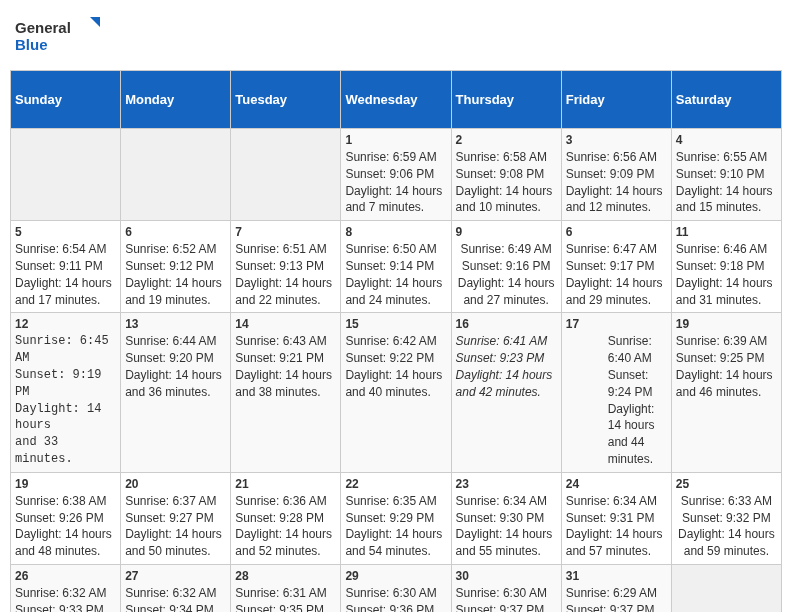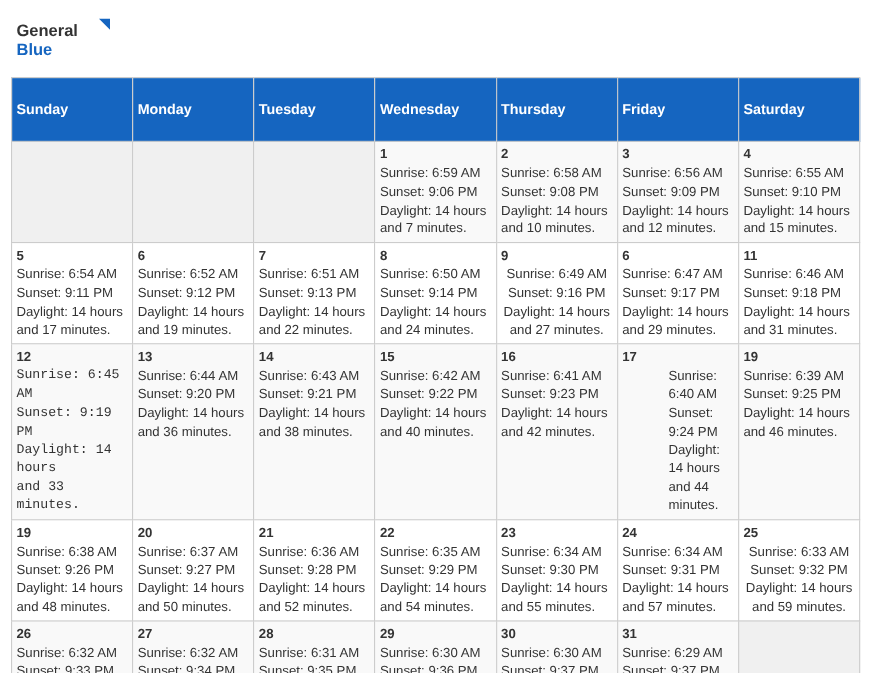--- a/index.html
+++ b/index.html
@@ -215,21 +215,21 @@
         </td>
         <td>
           <div class="day-number">15</div>
           <div class="day-info" style="white-space: pre-line;">Sunrise: 6:42 AM
 Sunset: 9:22 PM
 Daylight: 14 hours
 and 40 minutes.</div>
         </td>
         <td>
           <div class="day-number">16</div>
-          <div class="day-info" style="white-space: pre-line;">Sunrise: 6:41 AM
+          <div class="day-info" style="white-space: pre-line; font-style: italic;">Sunrise: 6:41 AM
 Sunset: 9:23 PM
 Daylight: 14 hours
 and 42 minutes.</div>
         </td>
         <td>
           <div class="day-number">17</div>
           <div class="day-info" style="white-space: pre-line; margin-left: 42px;">Sunrise: 6:40 AM
 Sunset: 9:24 PM
 Daylight: 14 hours
 and 44 minutes.</div>

